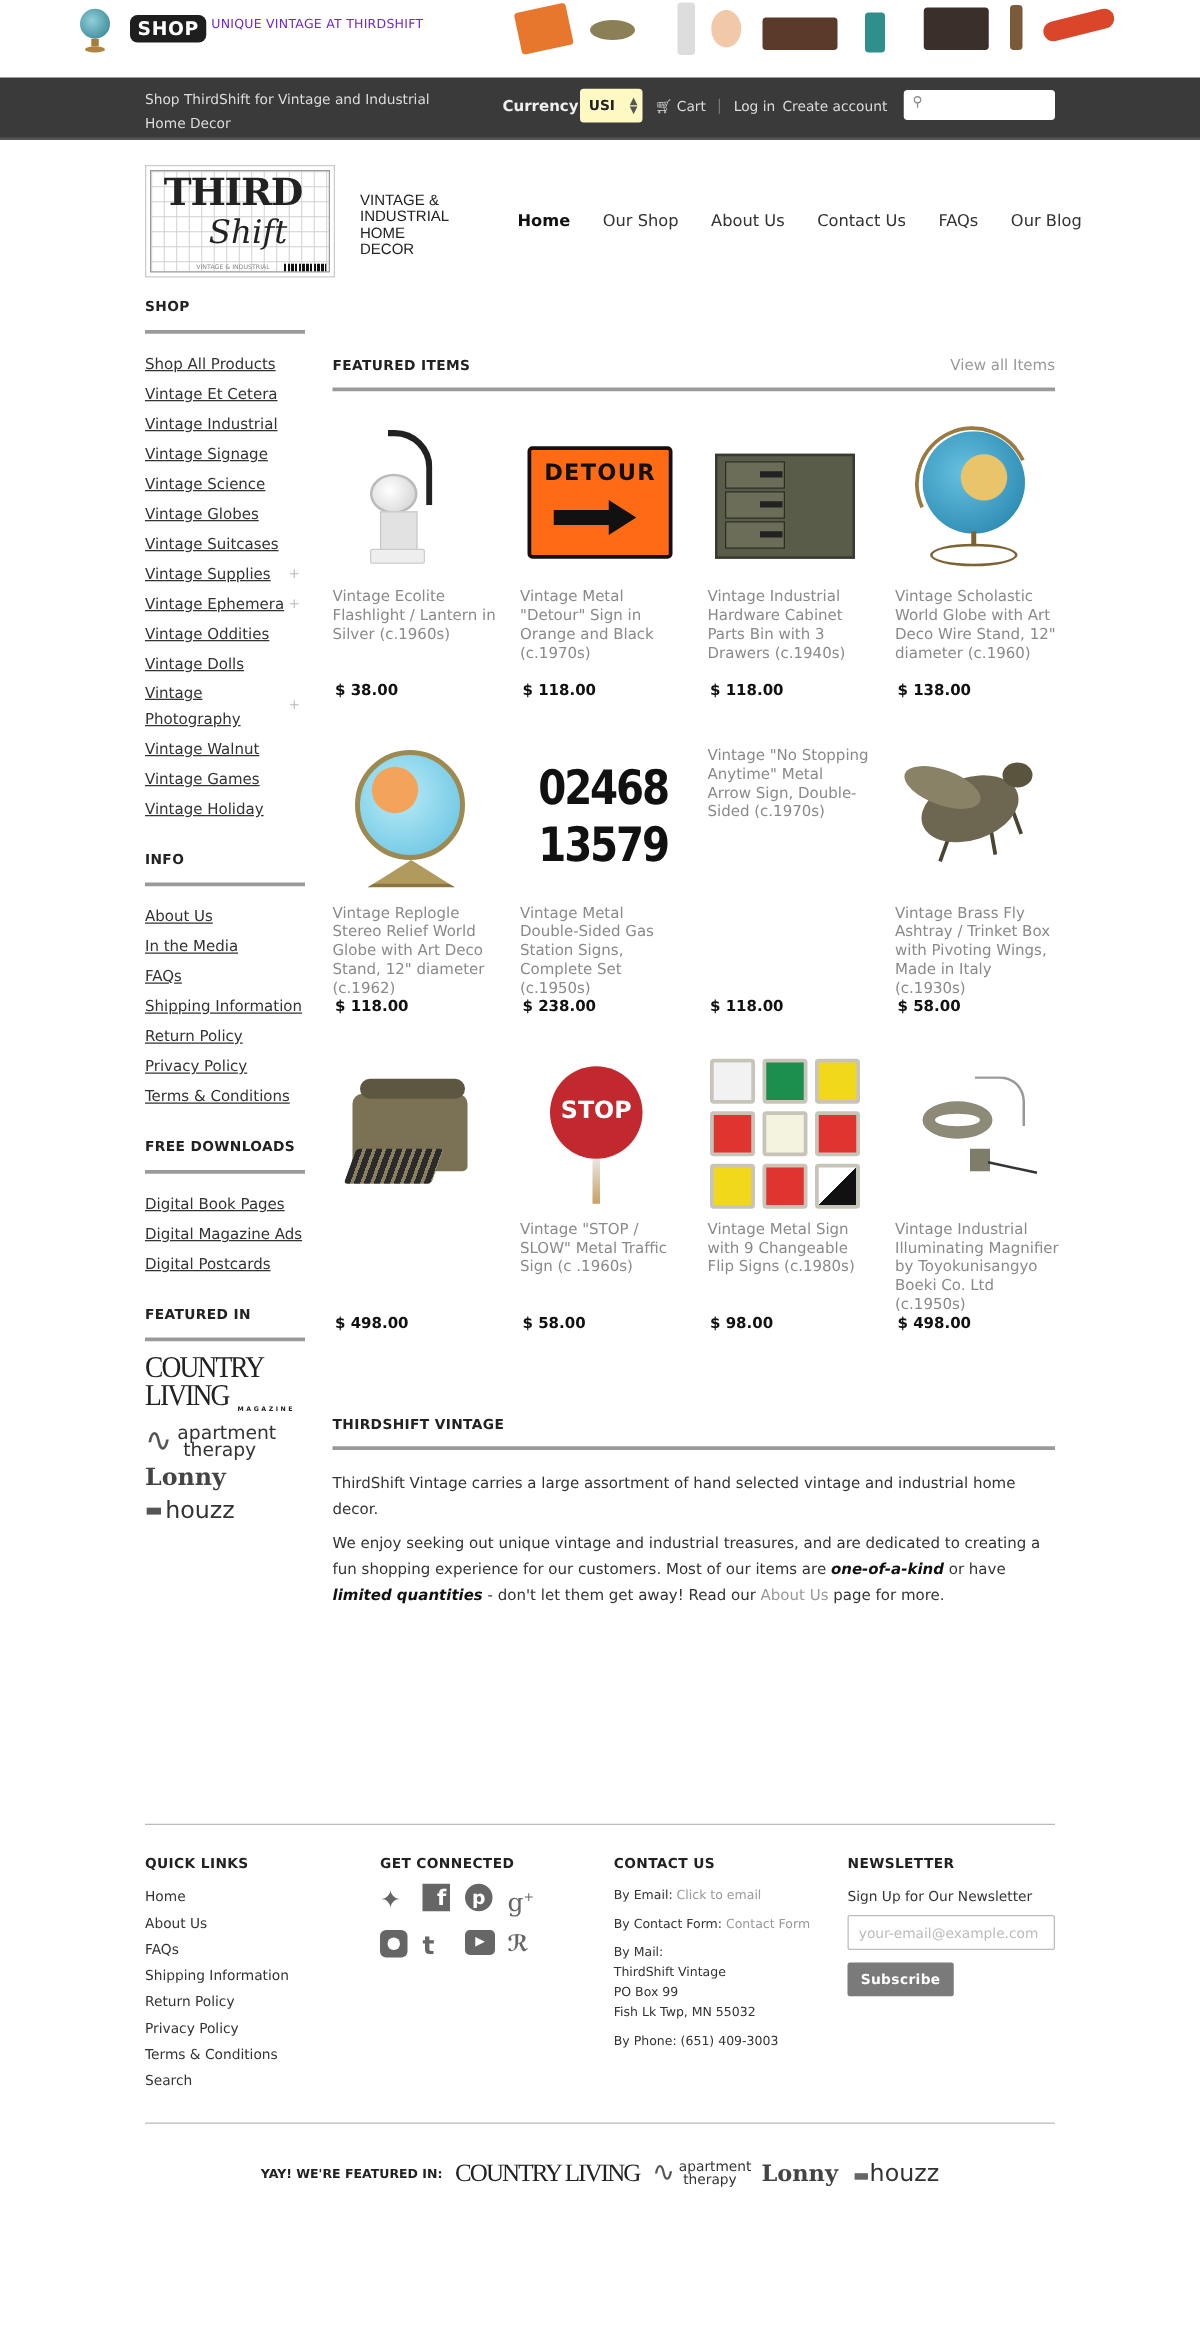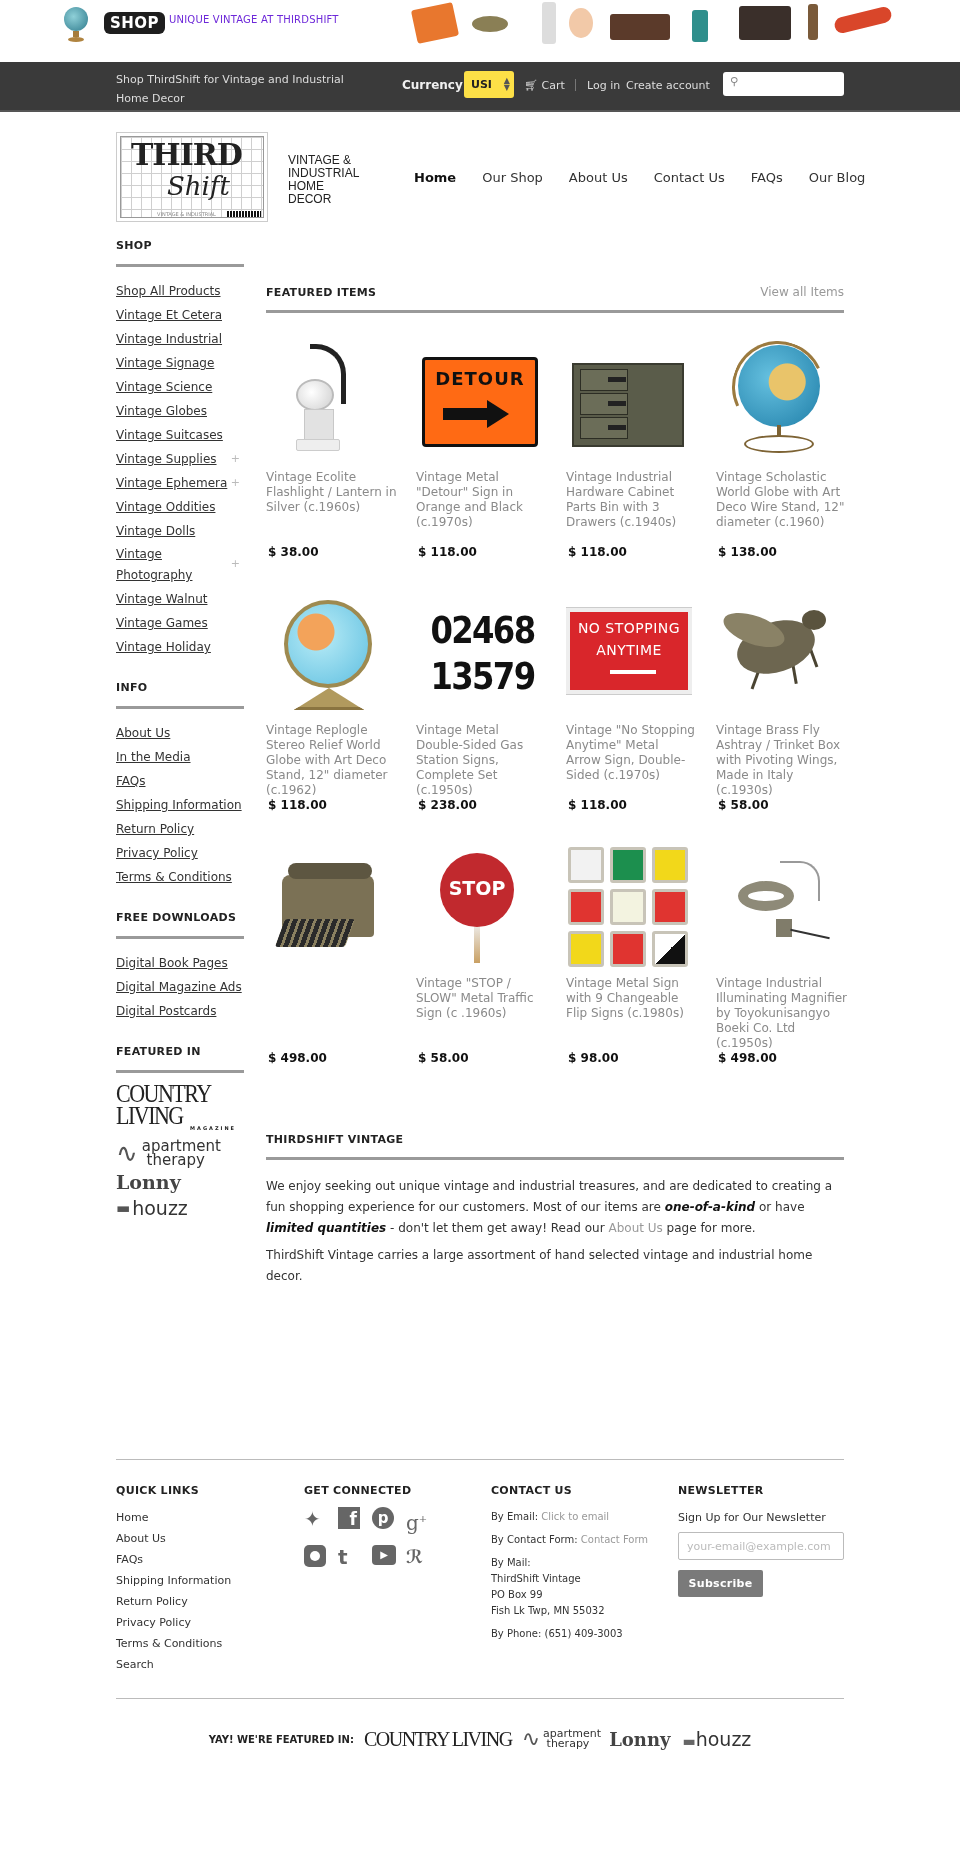--- a/index.html
+++ b/index.html
@@ -11,21 +11,21 @@
   .banner { height: 62px; position: relative; background: #fff; }
   .banner .globe { position: absolute; left: 62px; top: 5px; width: 28px; height: 40px; }
   .banner .shop-pill { position: absolute; left: 104px; top: 12px; background: #1e1e1e; color: #fff; font-weight: bold; font-size: 15px; padding: 2px 6px; border-radius: 6px; letter-spacing: 0.5px; }
   .banner .tagline { position: absolute; left: 169px; top: 14px; font-size: 10px; color: #6d28d9; letter-spacing: 0.2px; }
   .banner .thumb { position: absolute; top: 4px; height: 40px; border-radius: 3px; }
 
   
   .topbar { background: #3a3a3a; height: 50px; position: relative; color: #e8e8e8; border-bottom: 2px solid #555; }
   .topbar .promo { position: absolute; left: 116px; top: 8px; width: 260px; font-size: 11px; line-height: 19px; color: #ddd; }
   .topbar .currency-label { position: absolute; left: 402px; top: 16px; font-size: 12px; font-weight: bold; color: #f0f0f0; }
-  .topbar .currency-select { position: absolute; left: 464px; top: 9px; width: 50px; height: 27px; background: #fde047; border-radius: 3px; color: #222; font-size: 11px; font-weight: bold; padding: 7px 0 0 7px; }
+  .topbar .currency-select { position: absolute; left: 464px; top: 9px; width: 50px; height: 27px; background: #fef9c3; border-radius: 3px; color: #222; font-size: 11px; font-weight: bold; padding: 7px 0 0 7px; }
   .topbar .currency-select .arr { position: absolute; right: 4px; top: 6px; font-size: 8px; line-height: 7px; color: #555; }
   .topbar .cart { position: absolute; left: 524px; top: 17px; font-size: 11px; color: #ddd; }
   .topbar .sep { position: absolute; left: 575px; top: 17px; width: 1px; height: 12px; background: #777; }
   .topbar .login { position: absolute; left: 587px; top: 17px; font-size: 11px; color: #ddd; }
   .topbar .create { position: absolute; left: 626px; top: 17px; font-size: 11px; color: #ddd; }
   .topbar .search { position: absolute; left: 723px; top: 10px; width: 121px; height: 24px; background: #fff; border-radius: 3px; }
   .topbar .search .mag { position: absolute; left: 7px; top: 3px; font-size: 11px; color: #888; }
 
   
   .header { position: relative; height: 115px; }
@@ -342,27 +342,20 @@
       <div class="card">
         <div class="img ph-numbers">
           <div class="row" style="top:16px;">02468</div>
           <div class="row" style="top:62px;">13579</div>
         </div>
         <div class="name">Vintage Metal Double-Sided Gas Station Signs, Complete Set (c.1950s)</div>
         <div class="price" style="top:206px;text-align:center;">$ 238.00</div>
       </div>
 
       <div class="card">
-        <div class="img ph-nostop">
-          <div class="sign">
-            <div class="t" style="top:8px;">NO STOPPING</div>
-            <div class="t" style="top:30px;">ANYTIME</div>
-            <div class="arr"></div>
-          </div>
-        </div>
         <div class="name">Vintage "No Stopping Anytime" Metal Arrow Sign, Double-Sided (c.1970s)</div>
         <div class="price" style="top:206px;">$ 118.00</div>
       </div>
 
       <div class="card">
         <div class="img ph-fly">
           <div class="leg" style="left:40px;top:66px;transform:rotate(20deg);"></div>
           <div class="leg" style="left:76px;top:60px;transform:rotate(-10deg);"></div>
           <div class="leg" style="left:94px;top:44px;transform:rotate(-20deg);"></div>
           <div class="body"></div>
@@ -419,22 +412,22 @@
         <div class="price" style="top:206px;">$ 498.00</div>
       </div>
     </div>
 
     <div class="about-sec" style="margin-top:34px;">
       <div class="sec-head">
         <span class="title">THIRDSHIFT VINTAGE</span>
       </div>
       <div class="sec-rule" style="margin-top:4px;"></div>
       <div class="about" style="margin-top:16px;">
+        <p>ThirdShift Vintage carries a large assortment of hand selected vintage and industrial home decor.</p>
         <p><span>We enjoy seeking out unique vintage and industrial treasures, and are dedicated to creating a fun shopping experience for our customers. Most of our items are </span><b>one-of-a-kind</b><span> or have </span><b>limited quantities</b><span> - don't let them get away! Read our </span><a class="lnk">About Us</a><span> page for more.</span></p>
-        <p>ThirdShift Vintage carries a large assortment of hand selected vintage and industrial home decor.</p>
       </div>
     </div>
   </main>
 
   <footer class="footer" style="top:1232px;">
     <div class="f-rule"></div>
     <div class="f-cols">
       <div class="f-col" style="left:0;">
         <h4>QUICK LINKS</h4>
         <div class="f-links" style="margin-top:10px;">

